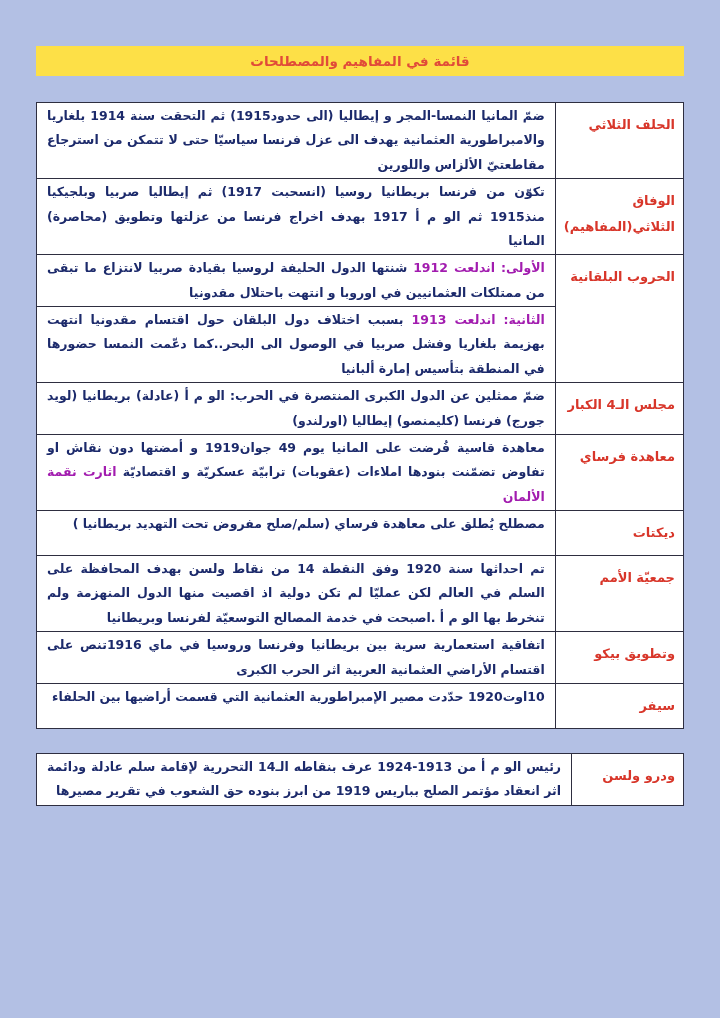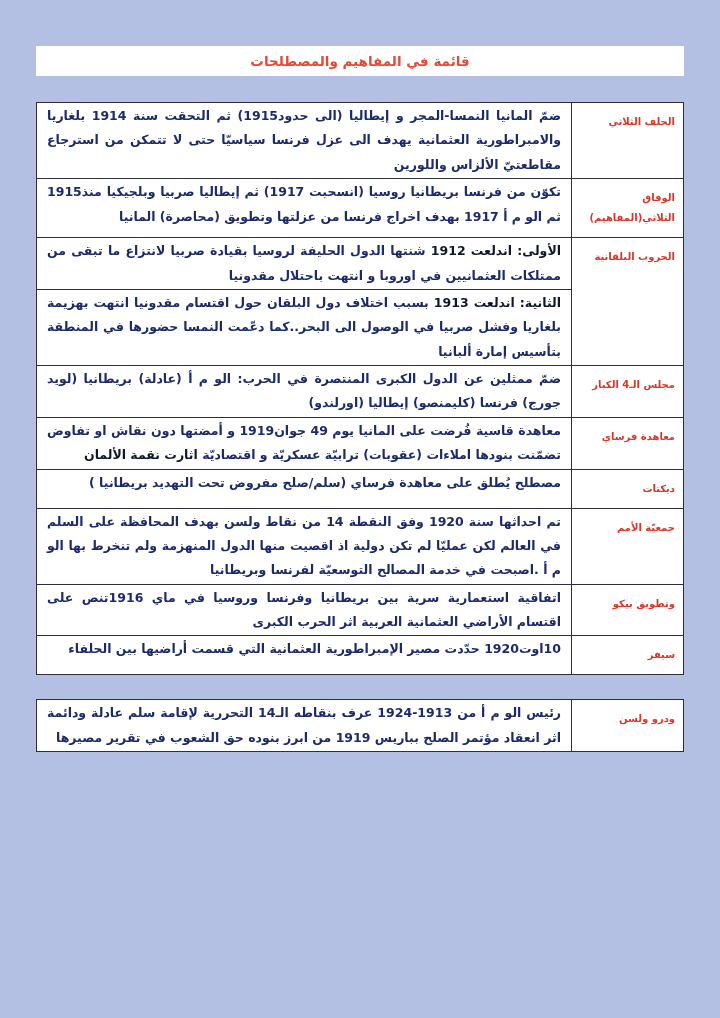--- a/index.html
+++ b/index.html
@@ -11,21 +11,21 @@
     font-family: "DejaVu Sans", sans-serif;
     direction: rtl;
   }
   .page {
     width: 720px;
     height: 1018px;
     padding: 46px 36px 0;
     overflow: hidden;
   }
   .banner {
-    background: #ffffff;
+    background: #fde047;
     color: #e14b39;
     text-align: center;
     font-weight: bold;
     font-size: 13.5px;
     padding: 7px 4px;
     margin-bottom: 26px;
   }
   table {
     width: 100%;
     border-collapse: collapse;
@@ -33,34 +33,34 @@
     margin-bottom: 24px;
   }
   td {
     border: 1px solid #2e2e40;
     vertical-align: top;
   }
   td.term {
     width: 112px;
     color: #d8362a;
     font-weight: bold;
-    font-size: 10px;
+    font-size: 13px;
     line-height: 2.0;
     padding: 9px 8px;
     text-align: right;
   }
   td.def {
     color: #1c2a6b;
     font-weight: bold;
     font-size: 12.5px;
     line-height: 1.95;
     padding: 1px 10px;
     text-align: justify;
   }
-  td.def .red { color: #0f172a; }
+  td.def .red { color: #a21caf; }
 </style>
 </head>
 <body>
 
 <div class="page">
 
   <div class="banner">
     <span>قائمة في المفاهيم والمصطلحات</span>
   </div>
 

